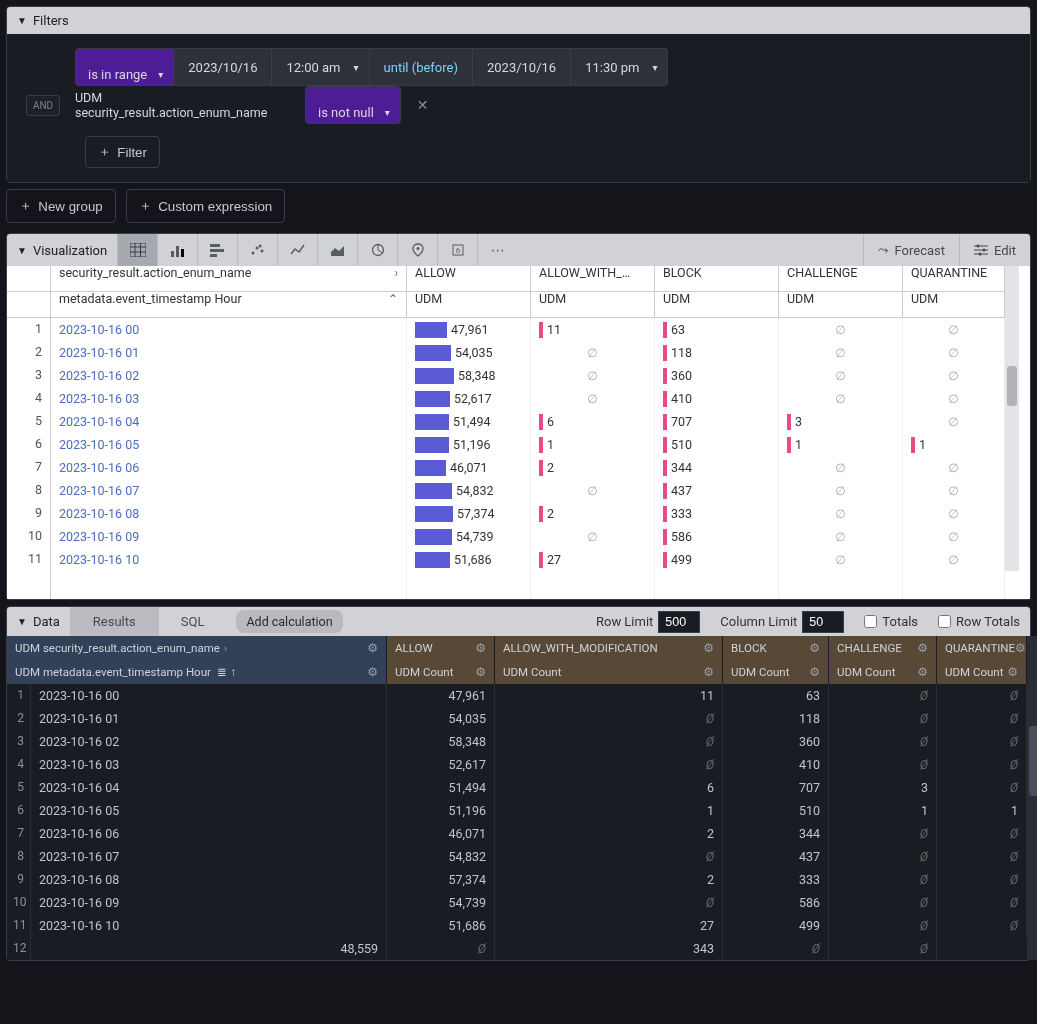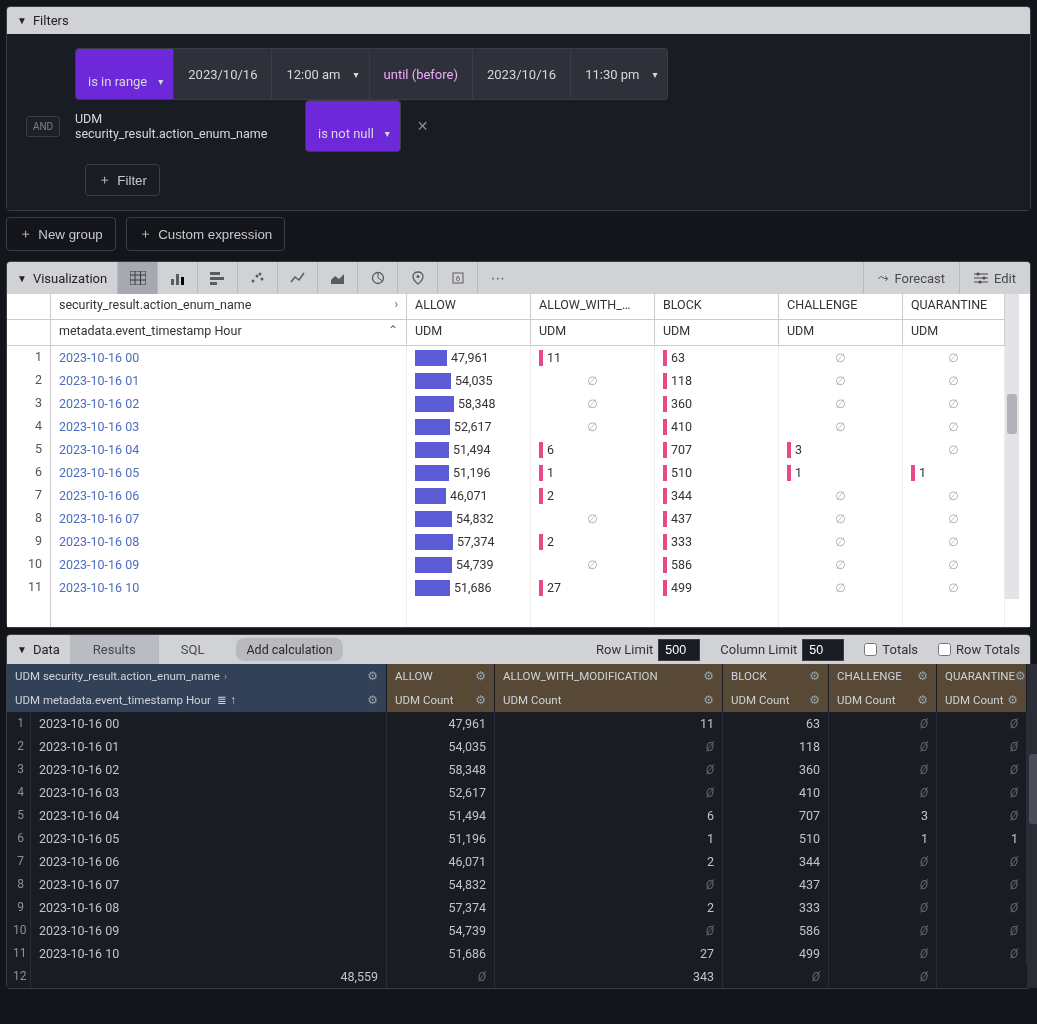--- a/index.html
+++ b/index.html
@@ -50,50 +50,50 @@
   padding: 4px 6px;
   border-radius: 3px;
   background: #1e2027;
 }
 .filter-label-col {
   width: 220px;
 }
 .filter-field-lbl { color: #d6d8dd; font-size: 12.5px; }
 .filter-sublbl { color: #888b94; font-size: 11px; margin-top: 2px; }
 .dropdown-ctl {
-  background: #6d28d9;
+  background: #4c1d95;
   border: 1px solid #3a3d46;
   padding: 23px 26px 8px 12px;
   border-radius: 4px 0 0 4px;
   display: flex;
   align-items: center;
   position: relative;
   color: #d6d8dd;
   cursor: pointer;
-  height: 52px;
+  height: 38px;
 }
 .dropdown-ctl.standalone { border-radius: 4px; }
 .dropdown-arrow {
   position: absolute;
   right: 10px;
   font-size: 10px;
 }
 .seg-group { display: flex; }
 .seg {
   background: #2e303a;
   border: 1px solid #3a3d46;
   border-left: none;
   padding: 8px 14px;
   display: flex;
   align-items: center;
   color: #d6d8dd;
-  height: 52px;
+  height: 38px;
 }
 .seg.has-arrow { padding-right: 28px; position: relative; }
-.seg.muted { color: #f0abfc; }
+.seg.muted { color: #7dd3fc; }
 .seg.last { border-radius: 0 4px 4px 0; }
 .icon-x {
   color: #8a8d95; cursor: pointer; padding: 6px; font-size: 14px;
 }
 .add-filter-btn {
   margin-top: 12px;
   margin-left: 64px;
   border: 1px solid #3a3d46;
   background: transparent;
   color: #c7c9cf;
@@ -171,25 +171,25 @@
   background: #fff;
   color: #333;
 }
 .viz-grid {
   display: grid;
   grid-template-columns: 44px 356px 124px 124px 124px 124px 102px 14px;
 }
 .viz-h1, .viz-h2 {
   border-bottom: 1px solid #ccc;
   border-right: 1px solid #ccc;
-  padding: 3px 8px;
+  padding: 11px 8px;
   font-size: 12.5px;
   color: #333;
   display: flex;
-  align-items: flex-start;
+  align-items: flex-end;
 }
 .viz-h1 { height: 26px; }
 .viz-h2 { height: 26px; }
 .viz-h1.dim { color: #333; position: relative; }
 .viz-h-arrow { margin-left: auto; color: #666; font-size: 12px; }
 .viz-rownum {
   text-align: right;
   padding: 3px 8px;
   color: #555;
   border-right: 1px solid #ccc;

